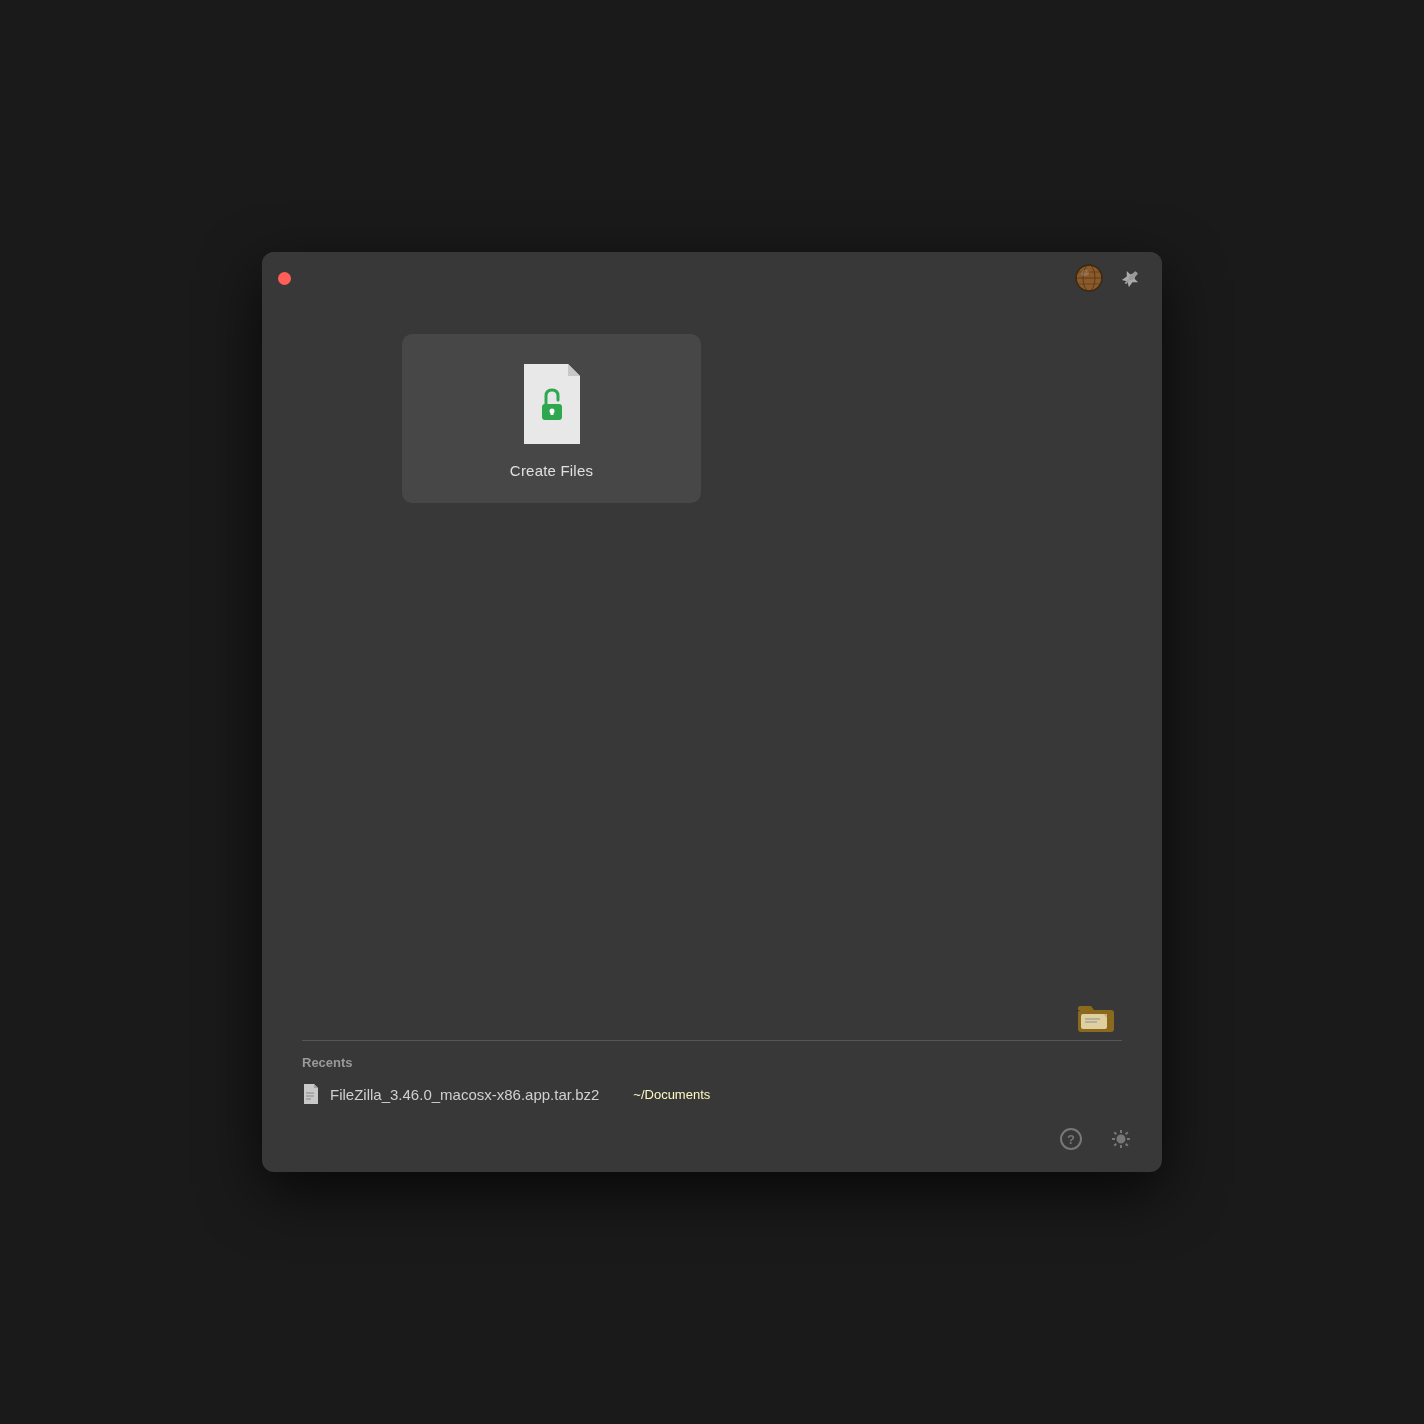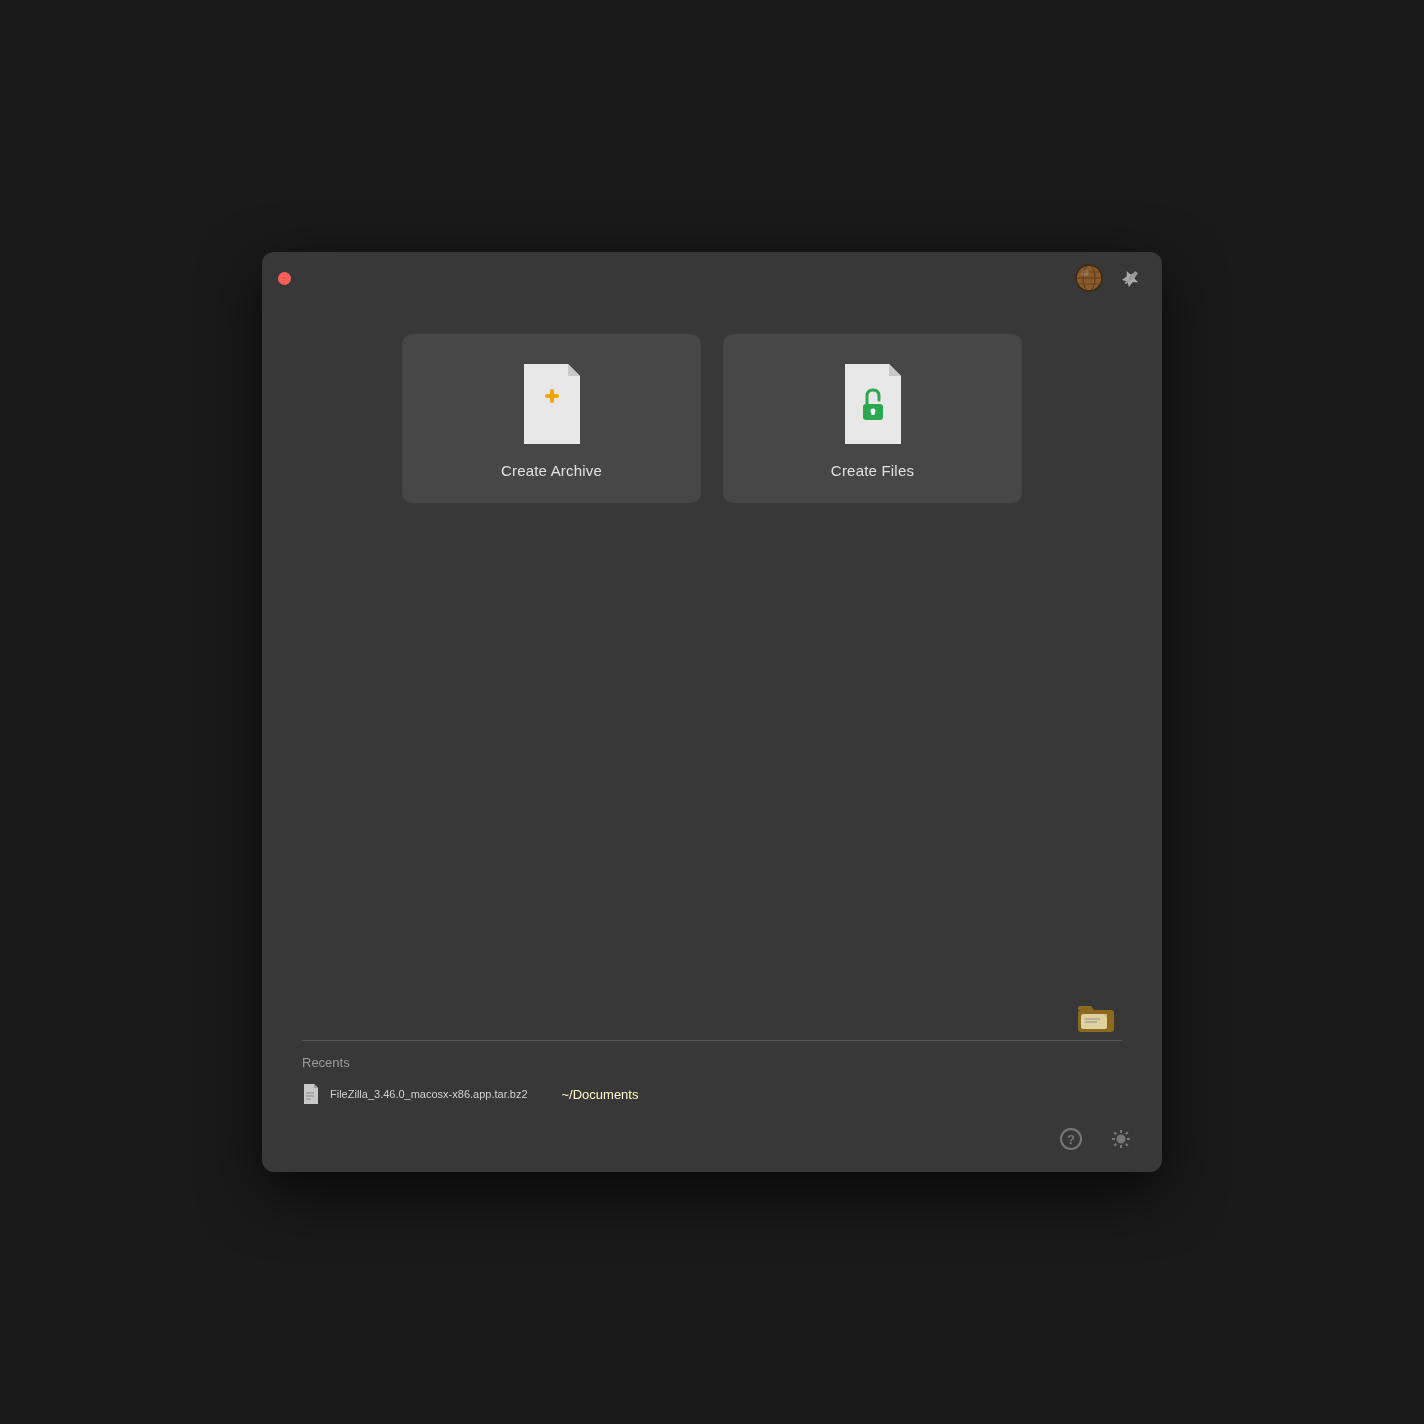--- a/index.html
+++ b/index.html
@@ -140,41 +140,41 @@
 
     .recents-divider {
       height: 1px;
       background: #555;
       margin-bottom: 14px;
     }
 
     .recents-label {
       color: #999;
       font-size: 13px;
-      font-weight: 400;
+      font-weight: 700;
       margin-bottom: 12px;
     }
 
     .recent-item {
       display: flex;
       align-items: center;
       gap: 10px;
       cursor: pointer;
       padding: 2px 0;
     }
 
     .recent-file-icon {
       width: 18px;
       height: 20px;
       flex-shrink: 0;
     }
 
     .recent-filename {
       color: #d0d0d0;
-      font-size: 11px;
+      font-size: 15px;
     }
 
     .recent-path {
       color: #fef9c3;
       font-size: 13px;
       margin-left: 24px;
     }
 
     .footer {
       display: flex;
@@ -233,33 +233,20 @@
             <line x1="10" y1="14" x2="10" y2="18" stroke="#999" stroke-width="2"></line>
           </g>
         </svg>
       </div>
     </div>
   </div>
 
   <div class="main-content">
     <div class="grid-buttons">
 
-      <button class="action-button">
-        <div class="file-icon-wrapper">
-          <svg class="file-icon-svg" viewBox="0 0 72 80">
-
-            <path d="M8 0 L52 0 L64 12 L64 80 L8 80 Z" fill="#e8e8e8"></path>
-            <path d="M52 0 L52 12 L64 12 Z" fill="#c8c8c8"></path>
-
-            <rect x="29" y="30" width="14" height="4" rx="2" fill="#f0a500"></rect>
-            <rect x="34" y="25" width="4" height="14" rx="2" fill="#f0a500"></rect>
-          </svg>
-        </div>
-        <span class="action-label">Create Archive</span>
-      </button>
 
 
 
       <button class="action-button">
         <div class="file-icon-wrapper">
           <svg class="file-icon-svg" viewBox="0 0 72 80">
             <path d="M8 0 L52 0 L64 12 L64 80 L8 80 Z" fill="#e8e8e8"></path>
             <path d="M52 0 L52 12 L64 12 Z" fill="#c8c8c8"></path>
 
             <rect x="26" y="40" width="20" height="16" rx="3" fill="#2ea84e"></rect>

